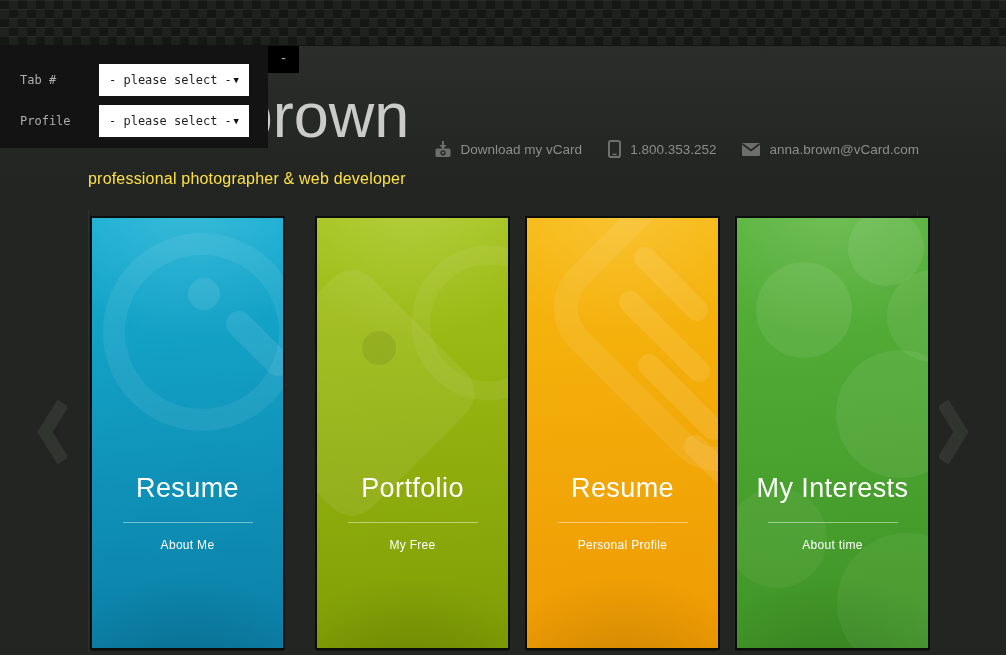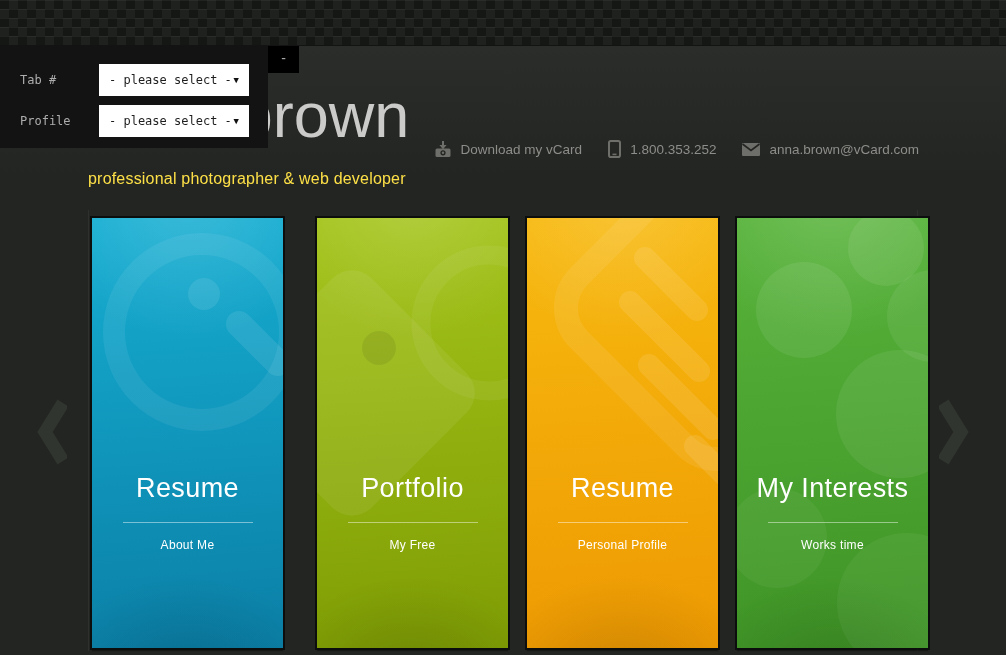--- a/index.html
+++ b/index.html
@@ -211,21 +211,21 @@
       <circle cx="67" cy="92" r="48" fill="rgba(255,255,255,0.08)"></circle>
       <circle cx="196" cy="98" r="46" fill="rgba(255,255,255,0.07)"></circle>
       <circle cx="163" cy="196" r="64" fill="rgba(255,255,255,0.07)"></circle>
       <circle cx="40" cy="320" r="50" fill="rgba(255,255,255,0.05)"></circle>
       <circle cx="170" cy="385" r="70" fill="rgba(255,255,255,0.05)"></circle>
     </svg>
     <div class="card-light"></div>
     <div class="card-content">
       <div class="card-title">My Interests</div>
       <div class="card-divider"></div>
-      <div class="card-subtitle">Works time</div>
+      <div class="card-subtitle">About time</div>
     </div>
   </div>
 
 </div>
 
 <div class="nav-arrow prev">
   <svg width="30" height="68" viewBox="0 0 30 68">
     <polyline points="26,5 8,34 26,63" fill="none" stroke="#31352f" stroke-width="13"></polyline>
   </svg>
 </div>

